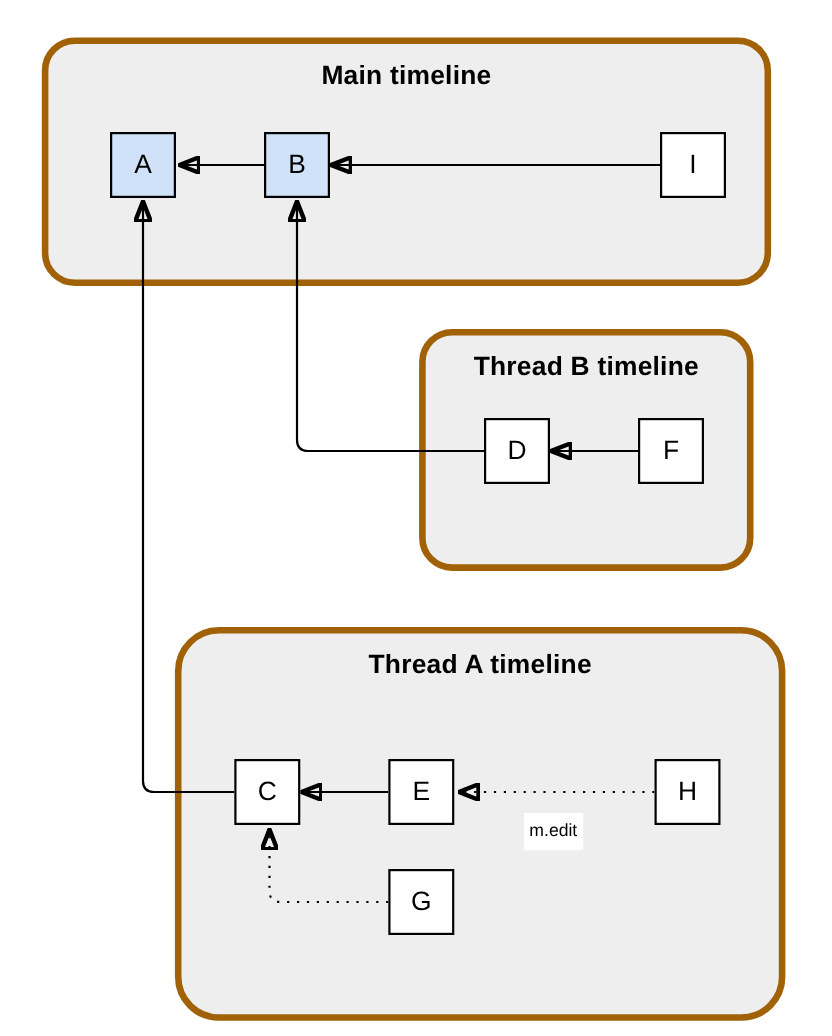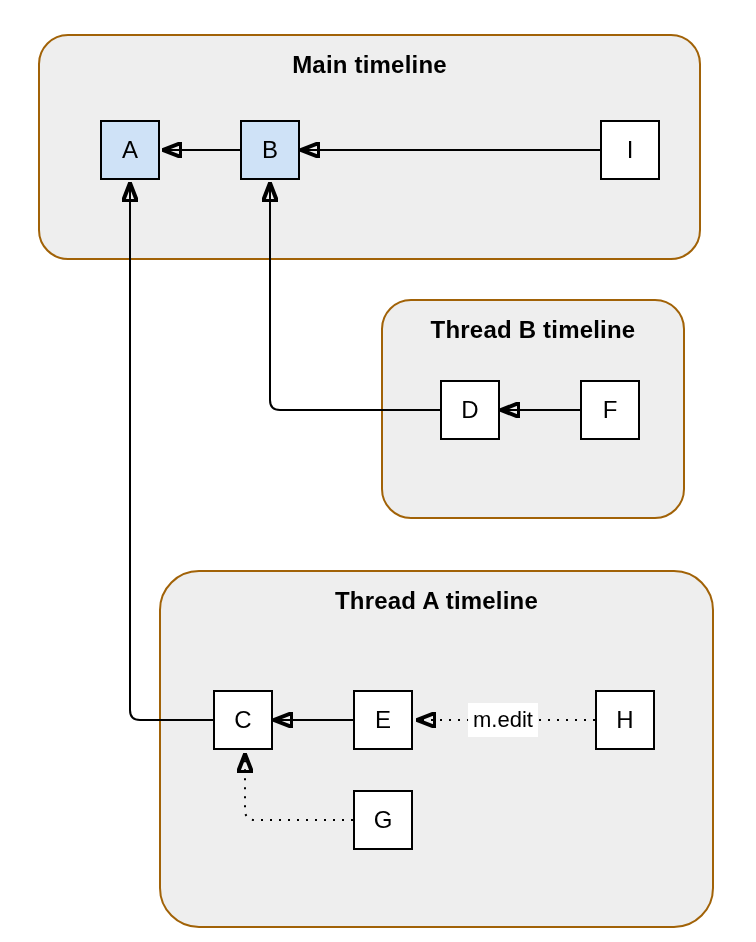--- a/index.html
+++ b/index.html
@@ -12,21 +12,21 @@
   .canvas {
     position: relative;
     width: 756px;
     height: 942px;
     background: #ffffff;
     overflow: hidden;
   }
   .container {
     position: absolute;
     background: #eeeeee;
-    border: 2px solid #a16207;
+    border: 6px solid #a16207;
     box-sizing: border-box;
     z-index: 1;
   }
   .container-title {
     text-align: center;
     font-weight: bold;
     font-size: 24px;
     padding-top: 15px;
     letter-spacing: 0.2px;
   }
@@ -71,25 +71,26 @@
   #n-F { left: 580px; top: 380px; }
   #n-C { left: 213px; top: 690px; }
   #n-E { left: 353px; top: 690px; }
   #n-H { left: 595px; top: 690px; }
   #n-G { left: 353px; top: 790px; }
 
   .edge-label {
     position: absolute;
     transform: translate(-50%, -50%);
     background: #ffffff;
-    font-size: 22px;
+    font-size: 16px;
     line-height: 26px;
     padding: 4px 5px;
     white-space: nowrap;
     z-index: 4;
+    margin-top: 36px;
   }
   #lbl-medit     { left: 503px; top: 720px; }
   #lbl-mreaction { left: 272px; top: 849px; }
 </style>
 </head>
 <body>
 
 <div class="canvas">
 
   <div class="container" id="c-main">

